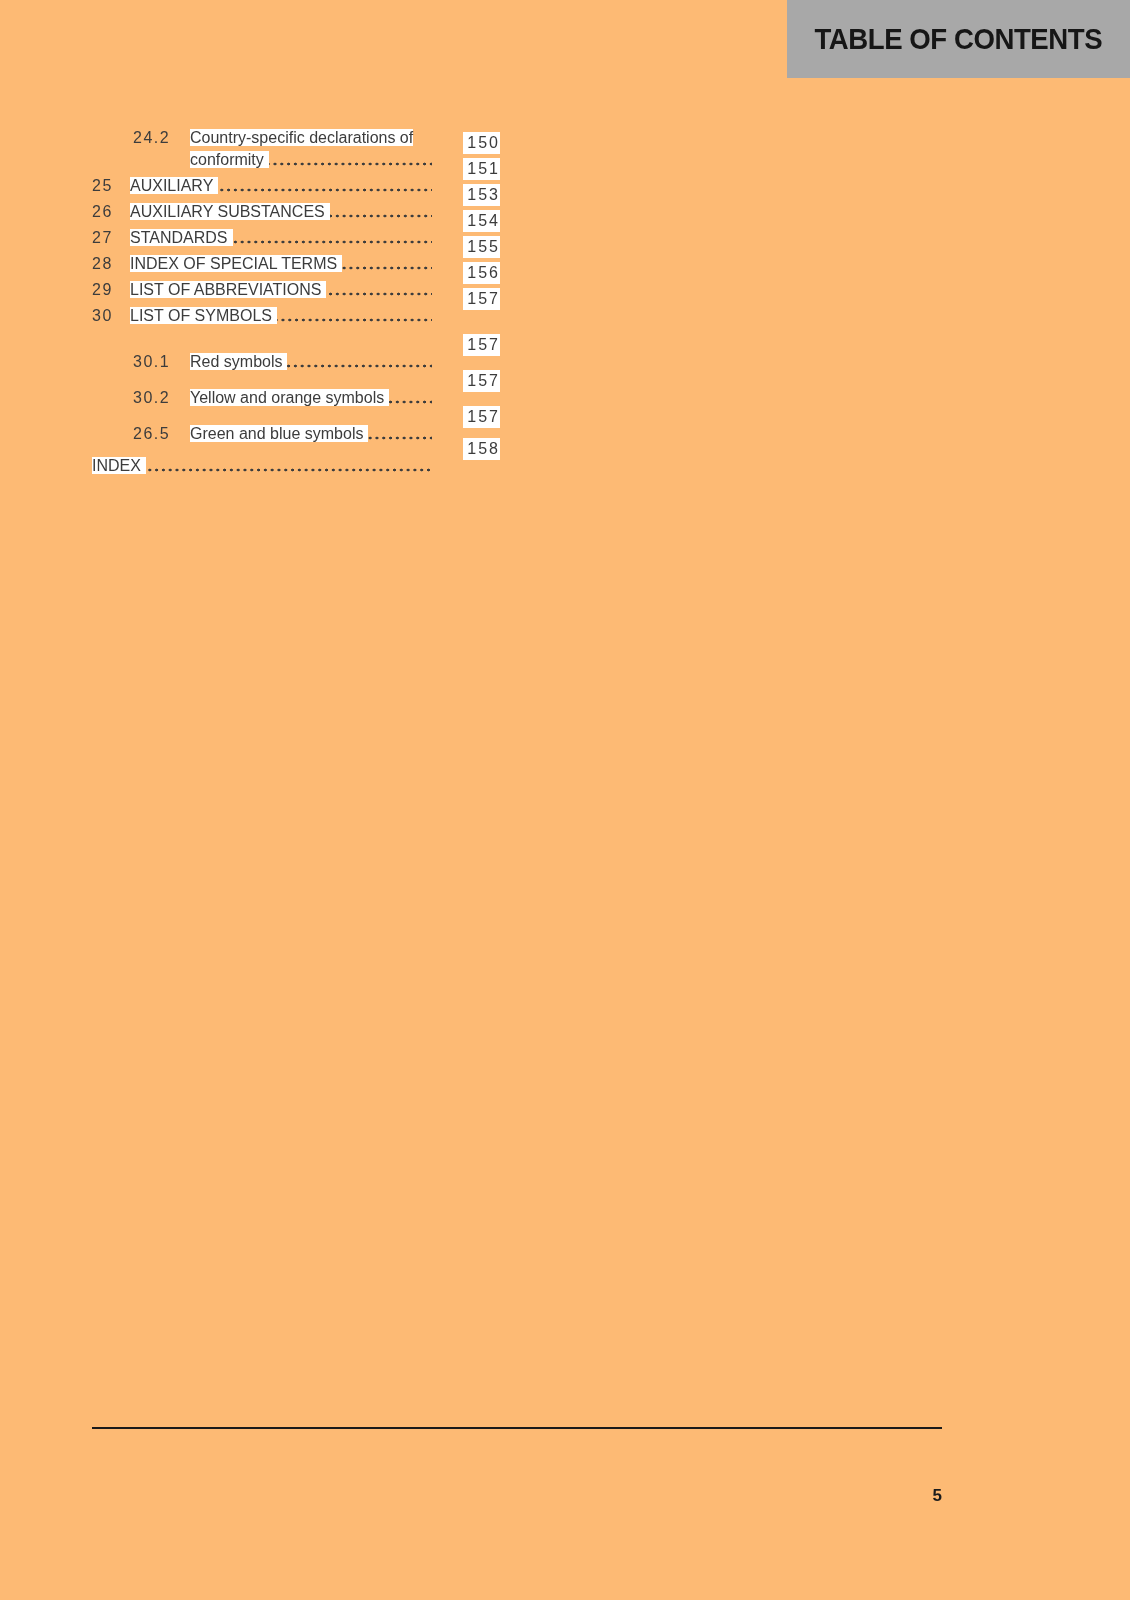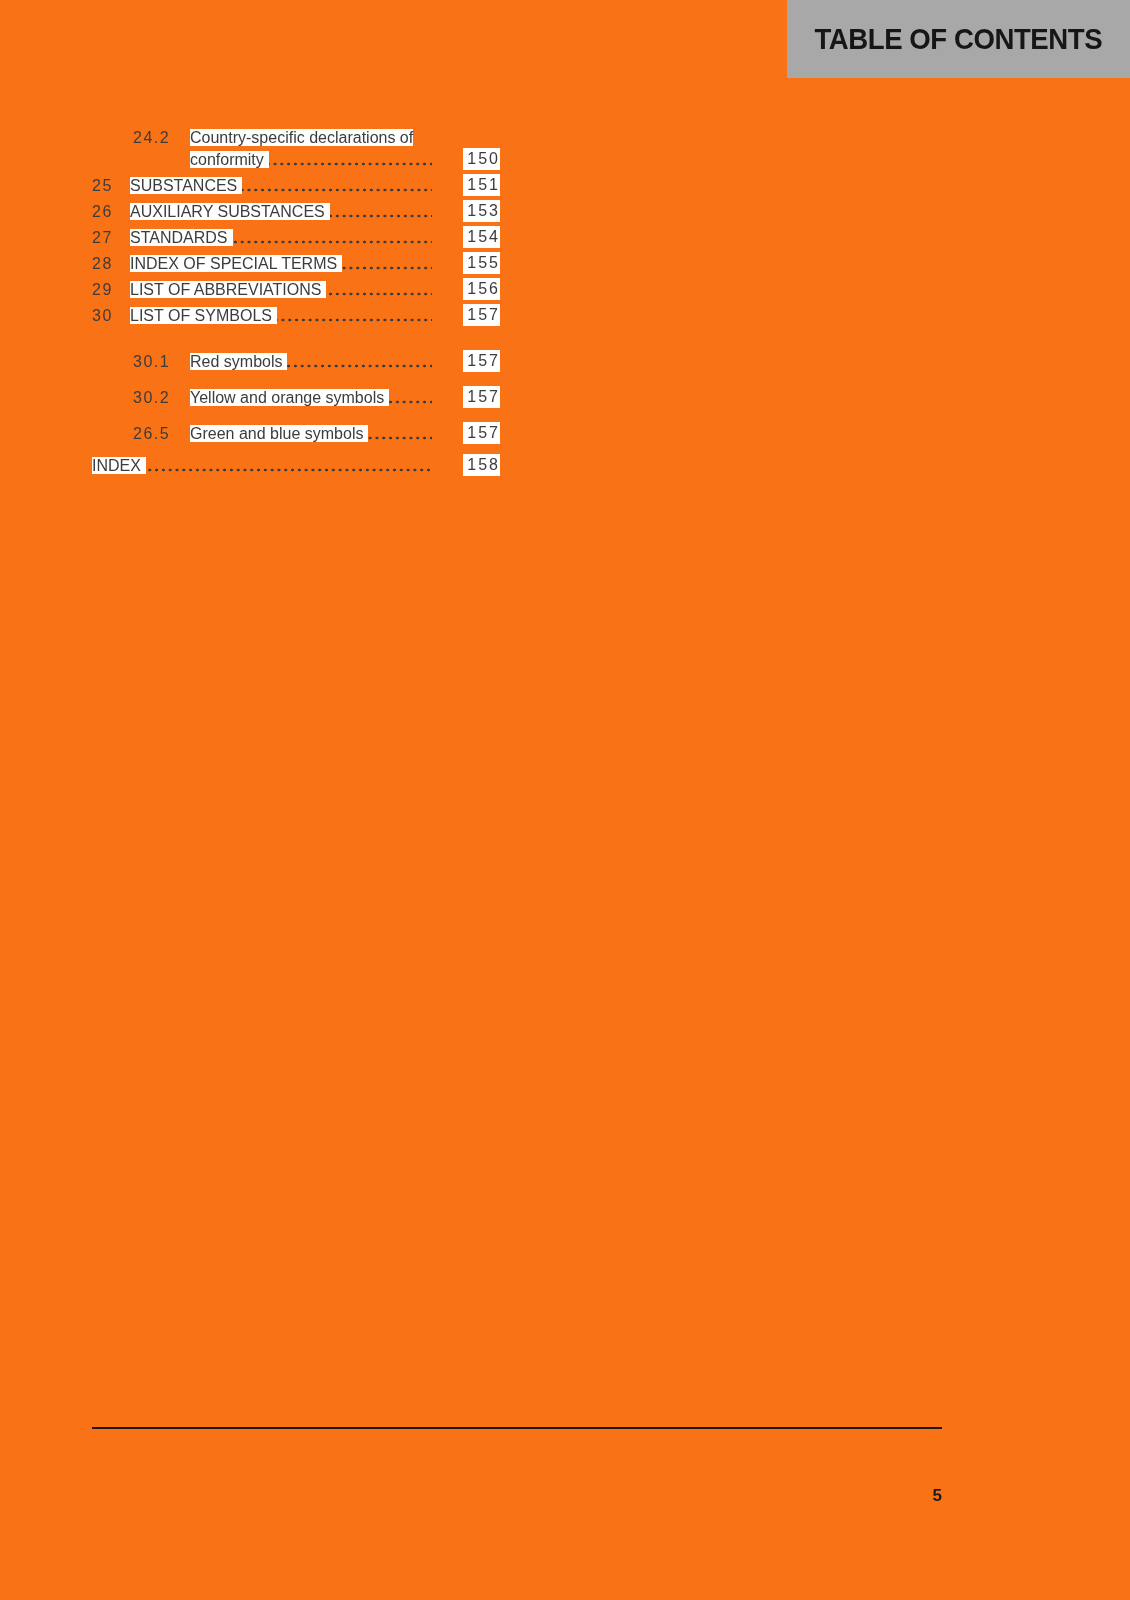--- a/index.html
+++ b/index.html
@@ -1,21 +1,21 @@
 <!DOCTYPE html>
 <html><head>
 <meta charset="utf-8">
 <style>
   * { margin: 0; padding: 0; box-sizing: border-box; }
   html, body { background: #ffffff; }
   .page {
     position: relative;
     width: 1130px;
     height: 1600px;
-    background: #f97316;
+    background: #fdba74;
     font-family: "Liberation Sans", sans-serif;
     color: #3c3c3c;
     overflow: hidden;
   }
 
   
   .banner {
     position: absolute;
     left: 787px;
     top: 0;
@@ -72,21 +72,21 @@
     min-height: 22px;
   }
   .label {
     background: #ffffff;
     padding-right: 5px;
     text-align: right;
   }
   .pagenum {
     position: absolute;
     right: 0;
-    bottom: 1px;
+    bottom: 17px;
     background: #ffffff;
     padding-left: 4px;
     letter-spacing: 2px;
     line-height: 22px;
     white-space: nowrap;
   }
 
   
   .footer-rule {
     position: absolute;
@@ -119,21 +119,21 @@
   <div class="toc">
 
     <div class="row l2 first">
       <span class="num">24.2</span>
       <div class="content"><span class="label">Country-specific declarations of conformity</span></div>
       <span class="pagenum">150</span>
     </div>
 
     <div class="row l1">
       <span class="num">25</span>
-      <div class="content"><span class="label">SUBSTANCES</span></div>
+      <div class="content"><span class="label">AUXILIARY</span></div>
       <span class="pagenum">151</span>
     </div>
 
     <div class="row l1">
       <span class="num">26</span>
       <div class="content"><span class="label">AUXILIARY SUBSTANCES</span></div>
       <span class="pagenum">153</span>
     </div>
 
     <div class="row l1">

